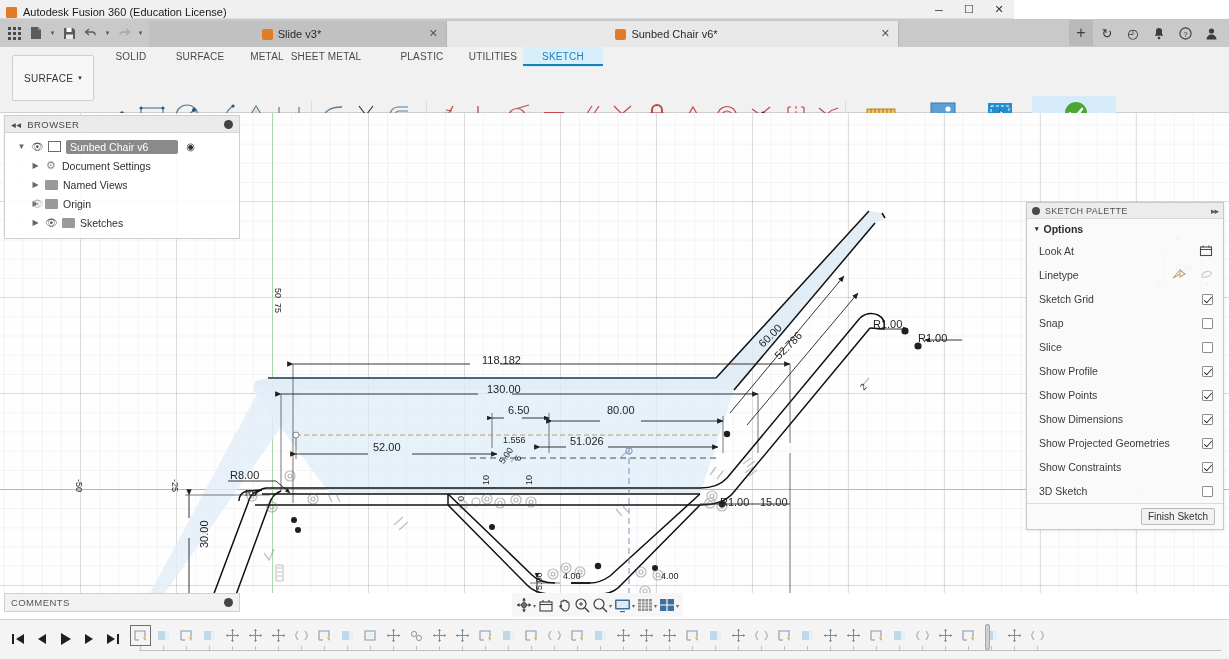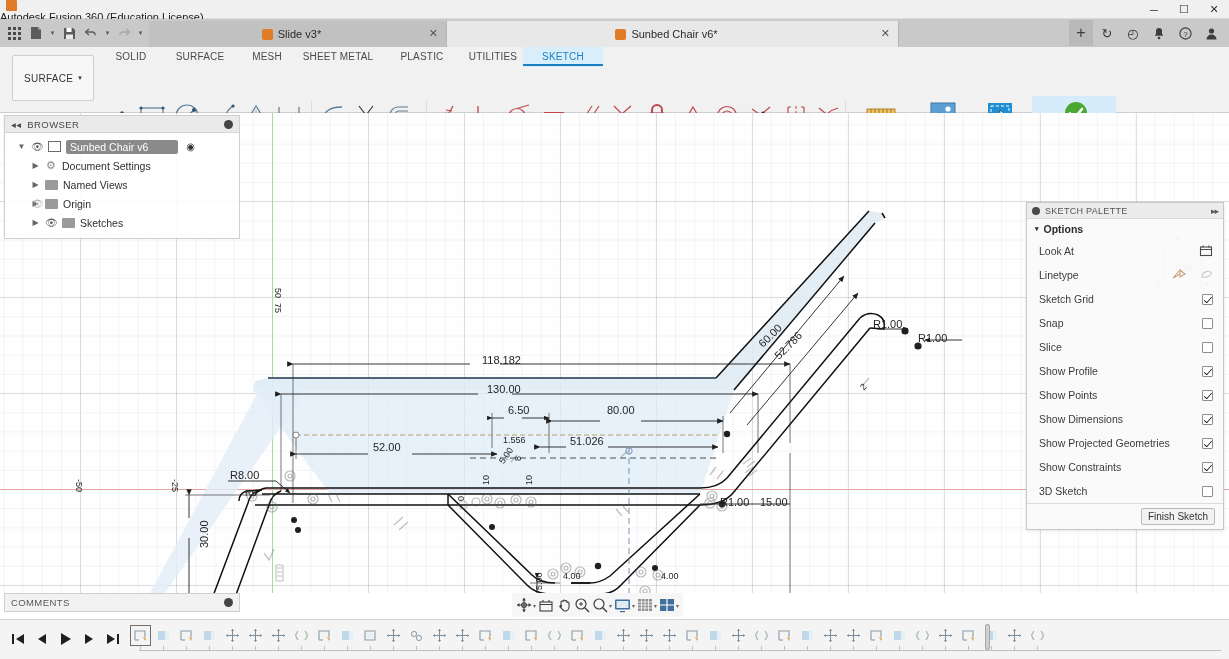--- a/index.html
+++ b/index.html
@@ -7,23 +7,23 @@
     width: 1229px; height: 659px;
     font-family: "Liberation Sans", sans-serif;
     font-size: 11px;
     background: #fff;
     overflow: hidden;
   }
   .app { position: relative; width: 1229px; height: 659px; }
 
   
   .titlebar {
-    position: absolute; top: 0; left: 0; width: 1229px; height: 19px;
+    position: absolute; top: 0; left: 0; width: 1014px; height: 19px;
     background: #f0f0f0; border-bottom: 1px solid #dcdcdc;
-    display: flex; align-items: flex-start; flex-direction: column;
+    display: flex; align-items: flex-end;
   }
   .titlebar .tb-icon {
     width: 11px; height: 11px; margin-left: 6px; margin-right: 6px;
     background: #e07b28; border-radius: 1px; flex: none;
   }
   .titlebar .tb-text { font-size: 11px; color: #1a1a1a; }
   .win-btns { position: absolute; right: 0; top: 0; height: 19px; display: flex; }
   .win-btn {
     width: 30px; height: 19px; display: flex; align-items: center; justify-content: center;
     font-size: 11px; color: #333;
@@ -347,22 +347,22 @@
 
   <div class="ribbon">
     <div class="design-btn">
       <span>SURFACE</span>
       <span style="margin-left:5px;font-size:7px">▾</span>
     </div>
 
     <div style="position:absolute;top:0;left:0;width:1229px;height:20px">
       <div class="rtab" style="left:111px;top:4px;width:40px">SOLID</div>
       <div class="rtab" style="left:168px;top:4px;width:64px">SURFACE</div>
-      <div class="rtab" style="left:245px;top:4px;width:44px">MESH</div>
-      <div class="rtab" style="left:296px;top:4px;width:84px">SHEET METAL</div>
+      <div class="rtab" style="left:245px;top:4px;width:44px">METAL</div>
+      <div class="rtab" style="left:284px;top:4px;width:84px">SHEET METAL</div>
       <div class="rtab" style="left:392px;top:4px;width:60px">PLASTIC</div>
       <div class="rtab" style="left:461px;top:4px;width:64px">UTILITIES</div>
       <div class="rtab active" style="left:537px;top:4px;width:52px;z-index:2">
         <span class="hl"></span>
         <span>SKETCH</span>
       </div>
     </div>
 
     <div class="tool" style="left:105px">
       <svg width="28" height="26" viewBox="0 0 28 26">

